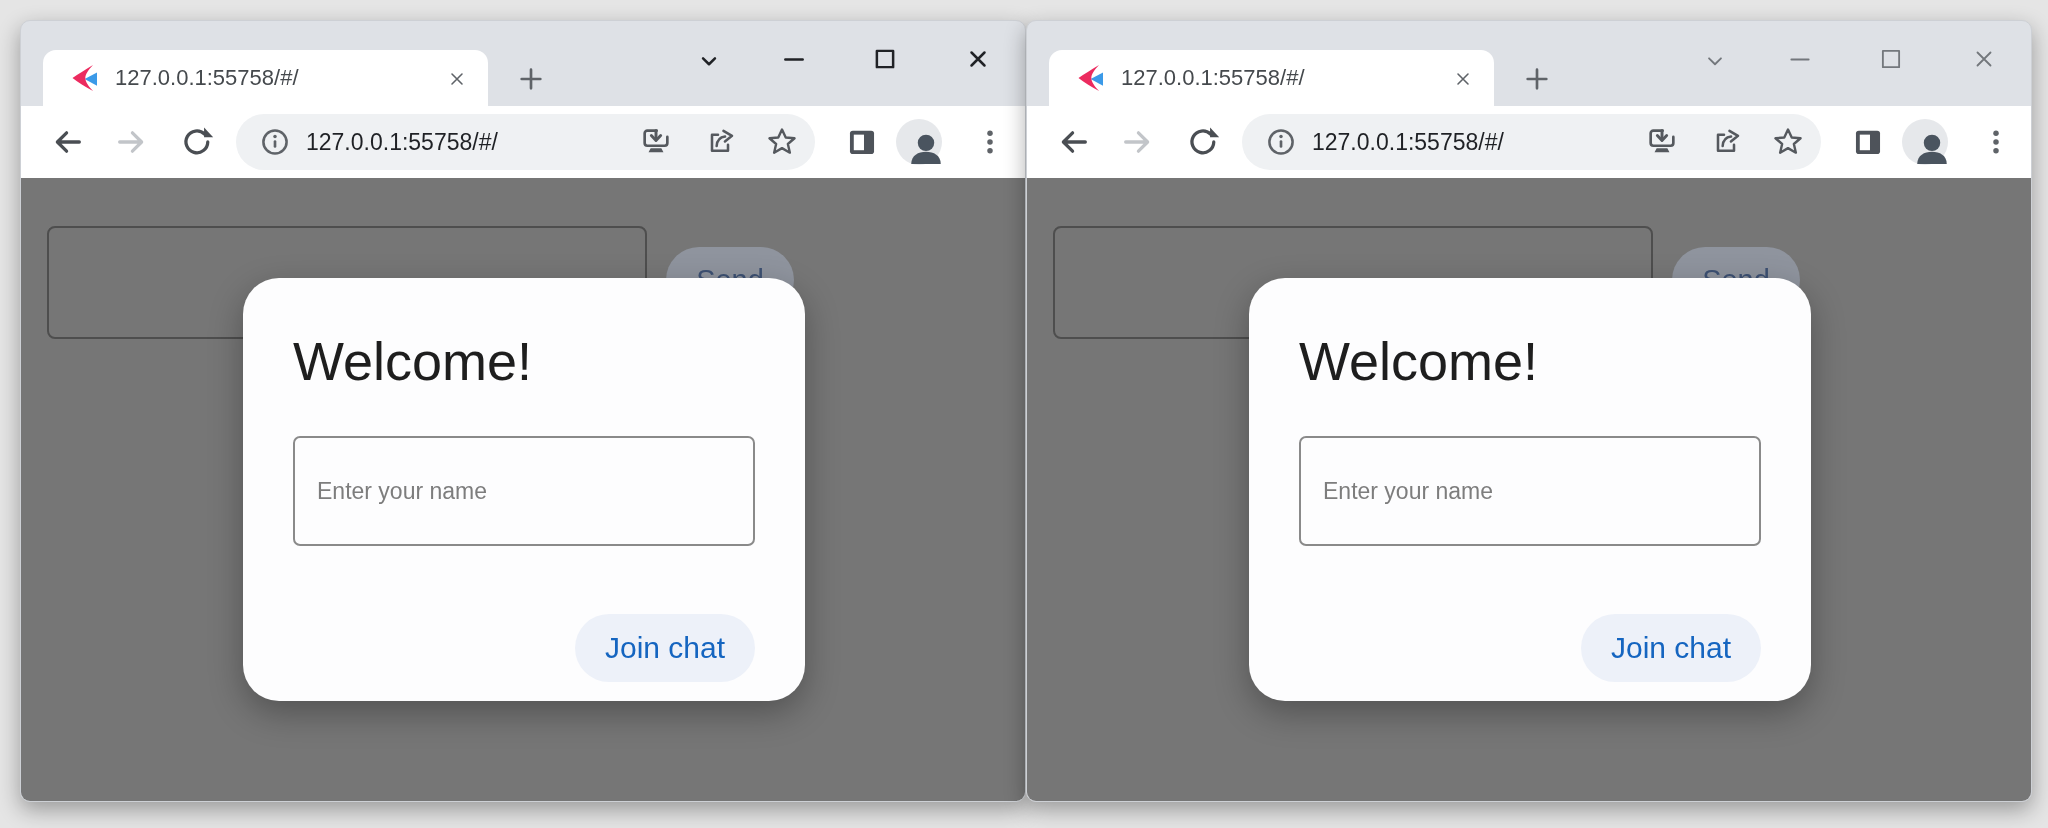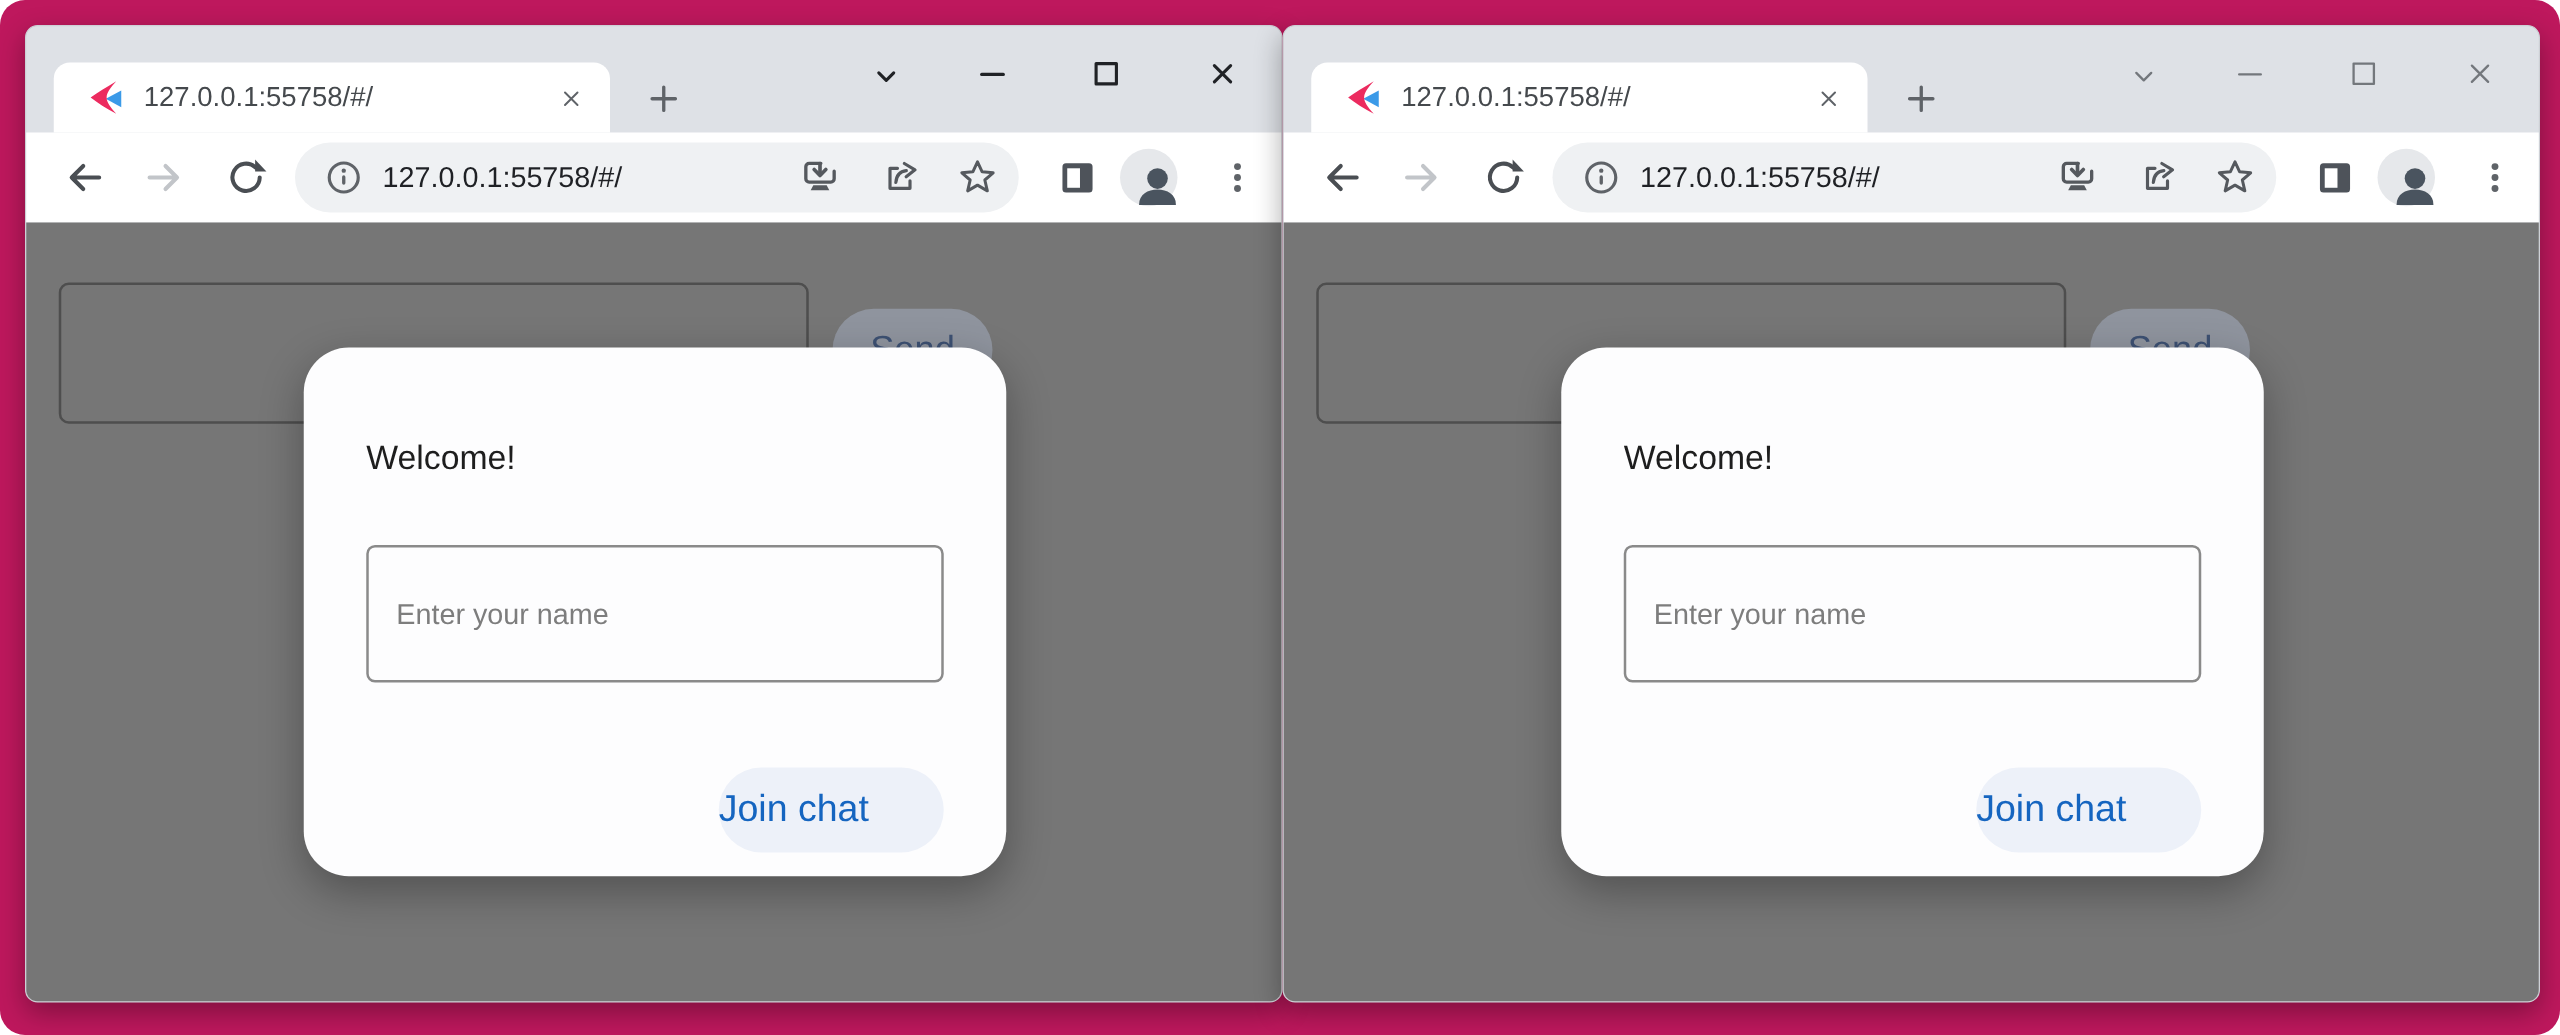--- a/index.html
+++ b/index.html
@@ -1,16 +1,16 @@
 <!DOCTYPE html>
 <html><head>
 <meta charset="utf-8">
 <style>
   html,body{margin:0;padding:0;background:#ffffff;font-family:"Liberation Sans",sans-serif;}
-  .stage{position:relative;width:2048px;height:828px;background:#be185d;overflow:hidden;border-radius:20px;}
+  .stage{position:relative;width:2048px;height:828px;background:#e5e5e5;overflow:hidden;}
 
   
   .window{position:absolute;top:20px;width:1004px;height:780px;background:#dee1e6;
           border:1px solid #cdd0d5;border-radius:10px;box-shadow:0 8px 22px rgba(0,0,0,.33);}
   .win-left{left:20px;--ctrl:#202226;--cw:2.3;}
   .win-right{left:1026px;--ctrl:#73777c;--cw:1.7;}
 
   .tabstrip{position:absolute;left:0;top:0;right:0;height:85px;}
   .tab{position:absolute;left:22px;top:29px;width:445px;height:56px;background:#ffffff;
        border-radius:13px 13px 0 0;}
@@ -45,29 +45,29 @@
   
   .content{position:absolute;left:0;top:157px;right:0;bottom:0;background:#767676;
            border-radius:0 0 9px 9px;overflow:hidden;}
   .msg-field{position:absolute;left:26px;top:48px;width:596px;height:109px;
              border:2px solid #4e4e4e;border-radius:8px;z-index:1;}
   .send-btn{position:absolute;left:645px;top:69px;width:128px;height:66px;border-radius:33px;
             background:#8f949e;color:#3d5173;font-size:29px;font-weight:500;z-index:1;
             display:flex;align-items:center;justify-content:center;}
   .dialog{position:absolute;left:222px;top:100px;width:562px;height:423px;background:#fdfdfe;
           border-radius:36px;box-shadow:0 12px 34px rgba(0,0,0,.30);z-index:2;}
-  .dlg-title{position:absolute;left:50px;top:52px;font-size:27px;color:#1e1e1e;margin-top:21px;}
+  .dlg-title{position:absolute;left:50px;top:52px;font-size:54px;color:#1e1e1e;}
   .name-field{position:absolute;left:50px;top:158px;width:462px;height:110px;box-sizing:border-box;
               border:2px solid #8a8a8a;border-radius:7px;background:transparent;
               padding:0 22px;font-size:23px;color:#202124;outline:none;
               font-family:"Liberation Sans",sans-serif;}
   .name-field::placeholder{color:#7d7d7d;opacity:1;}
   .join-btn{position:absolute;left:332px;top:336px;width:180px;height:68px;border-radius:34px;
             background:#edf1f9;color:#1565c0;font-size:30px;font-weight:500;
-            display:flex;align-items:center;justify-content:flex-start;}
+            display:flex;align-items:center;justify-content:center;}
   svg.ic{width:100%;height:100%;display:block;stroke-linecap:round;stroke-linejoin:round;}
 </style>
 </head>
 <body>
 
 <svg width="0" height="0" style="position:absolute" aria-hidden="true">
   <defs>
     <symbol id="sym-favicon" viewBox="0 0 28 28">
       <path d="M27 8.4 L14.6 14.9 L27 21.8 Z" fill="#3b9ae8" stroke="none"></path>
       <path d="M23 1 C15 6 8 10 2.5 14 C8 18 15 23 23 27 C18 21.5 15.3 17.6 15.3 14 C15.3 10.4 18 6.4 23 1 Z" fill="#ec2b5f" stroke="none"></path>

